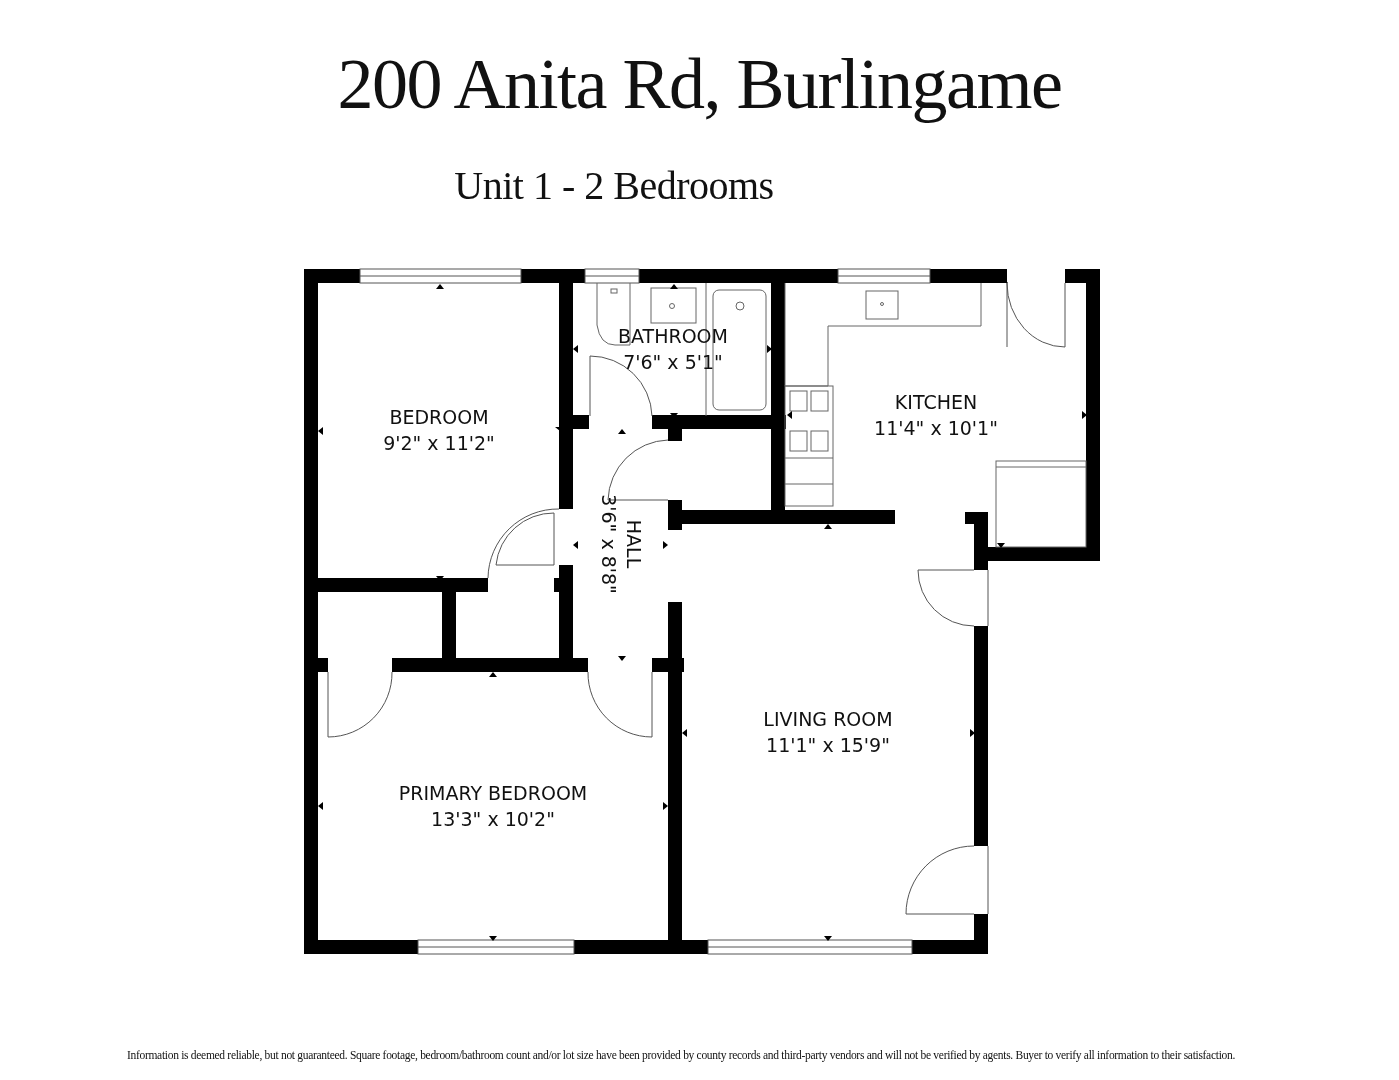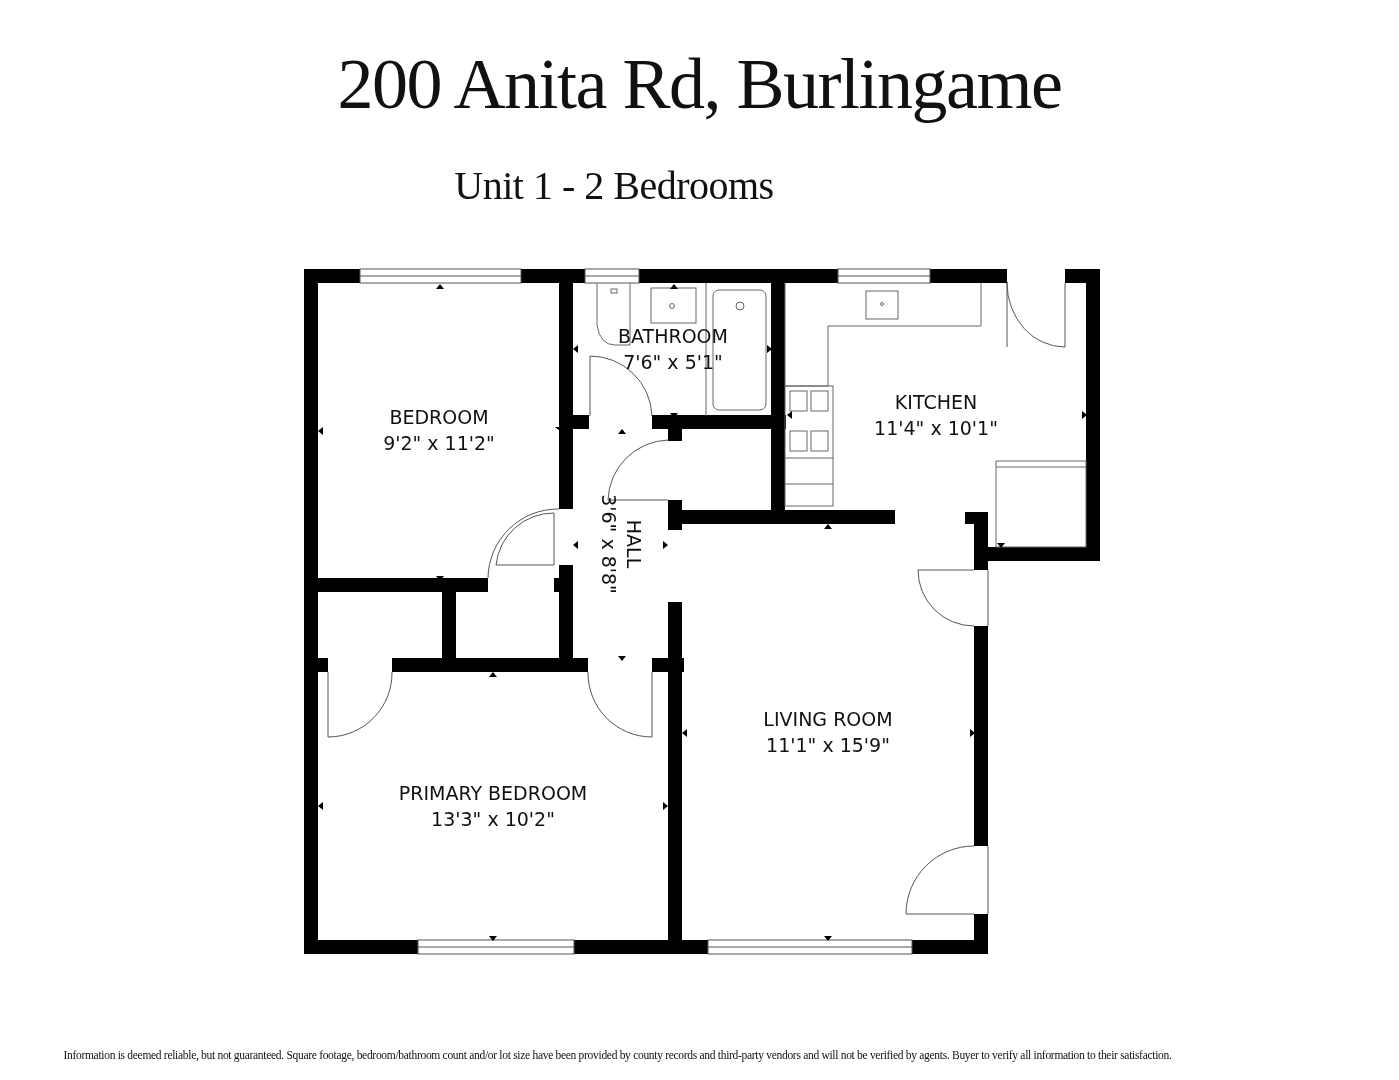--- a/index.html
+++ b/index.html
@@ -12,21 +12,21 @@
   .subtitle {
     position: absolute; left: 0; width: 1228px; top: 166px; text-align: center;
     font-family: "Liberation Serif", "DejaVu Serif", serif; font-size: 40px; color: #111;
     letter-spacing: -0.5px; line-height: 1;
   }
   .plan { position: absolute; left: 0; top: 0; }
   .room-label {
     font-family: "DejaVu Sans", "Liberation Sans", sans-serif; font-size: 19px; fill: #111;
   }
   .disclaimer {
-    position: absolute; left: 0; width: 1235px; top: 1049px; text-align: center;
+    position: absolute; left: 0; width: 1235px; top: 1049px; text-align: right;
     font-family: "Liberation Serif", "DejaVu Serif", serif; font-size: 11.5px; color: #111;
     letter-spacing: -0.3px; white-space: nowrap;
   }
 </style>
 </head>
 <body>
 
 <div class="title">200 Anita Rd, Burlingame</div>
 <div class="subtitle">Unit 1 - 2 Bedrooms</div>
 

